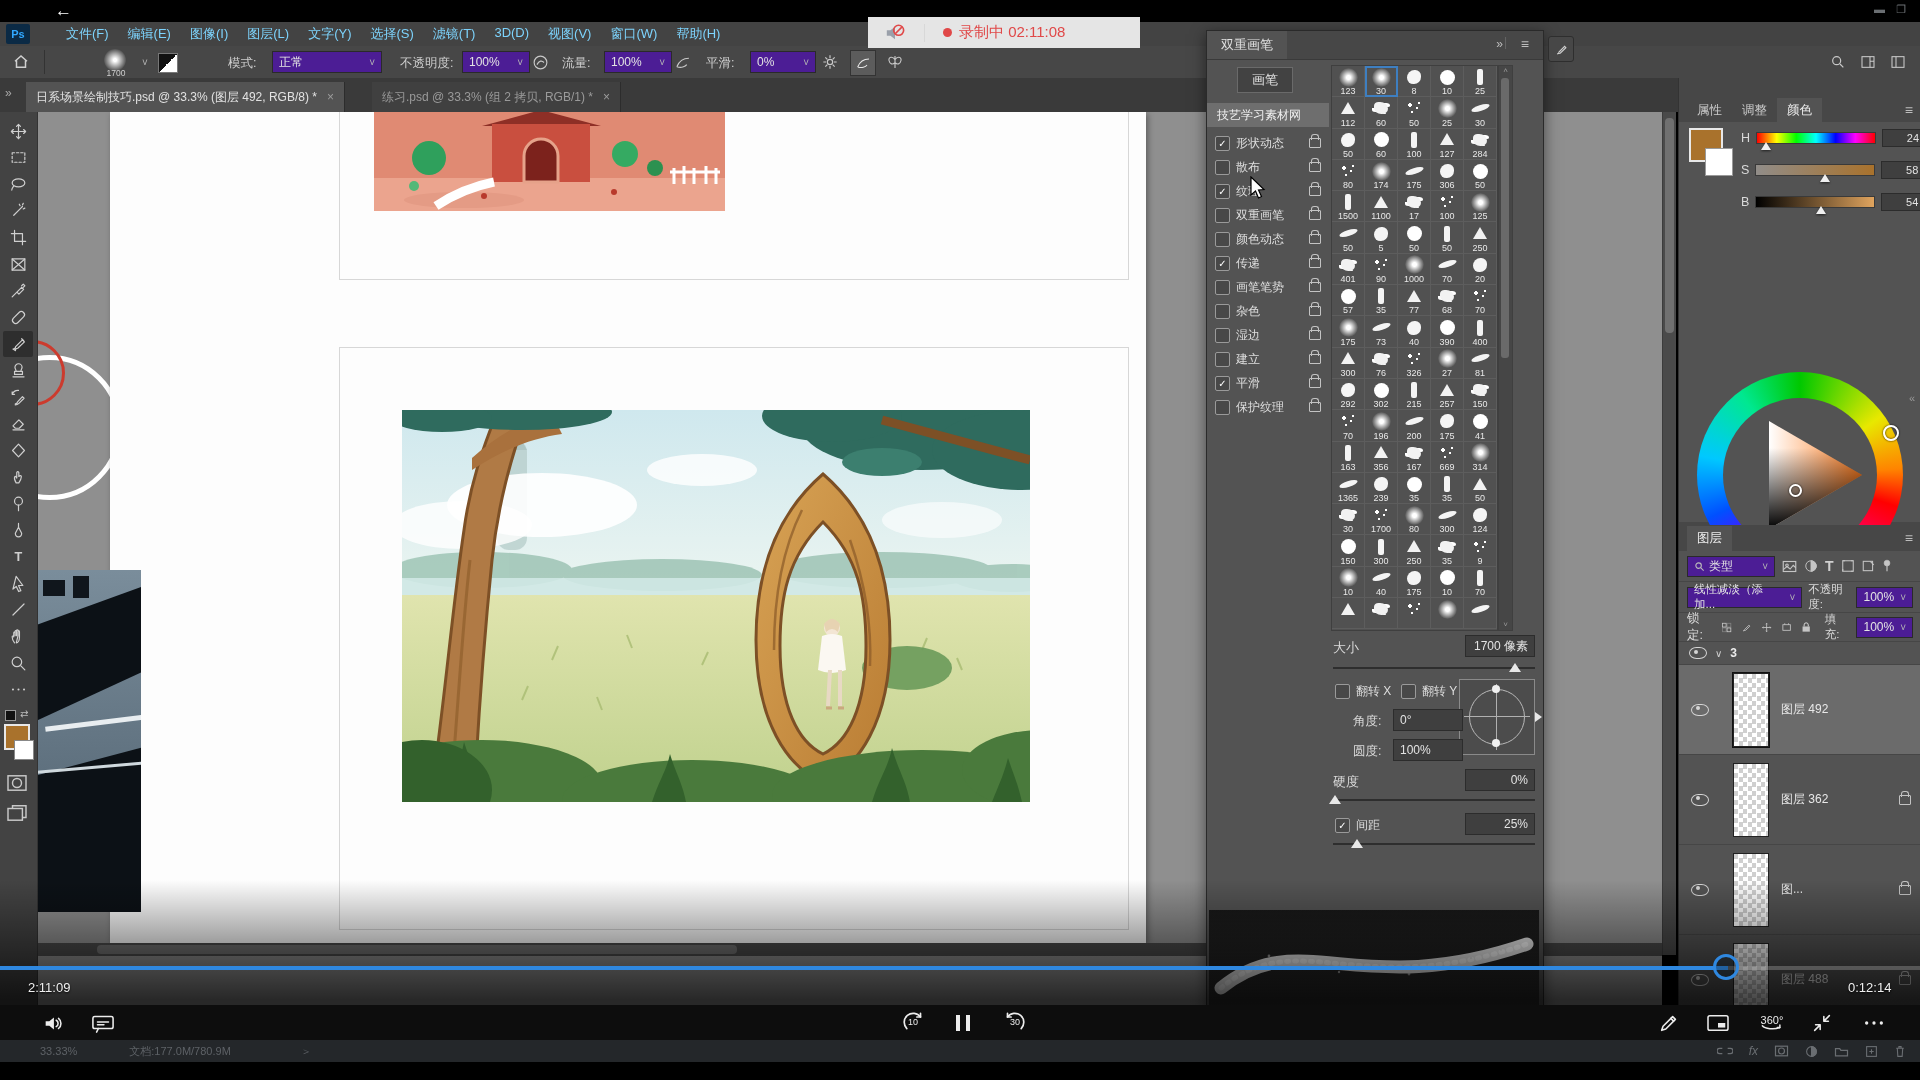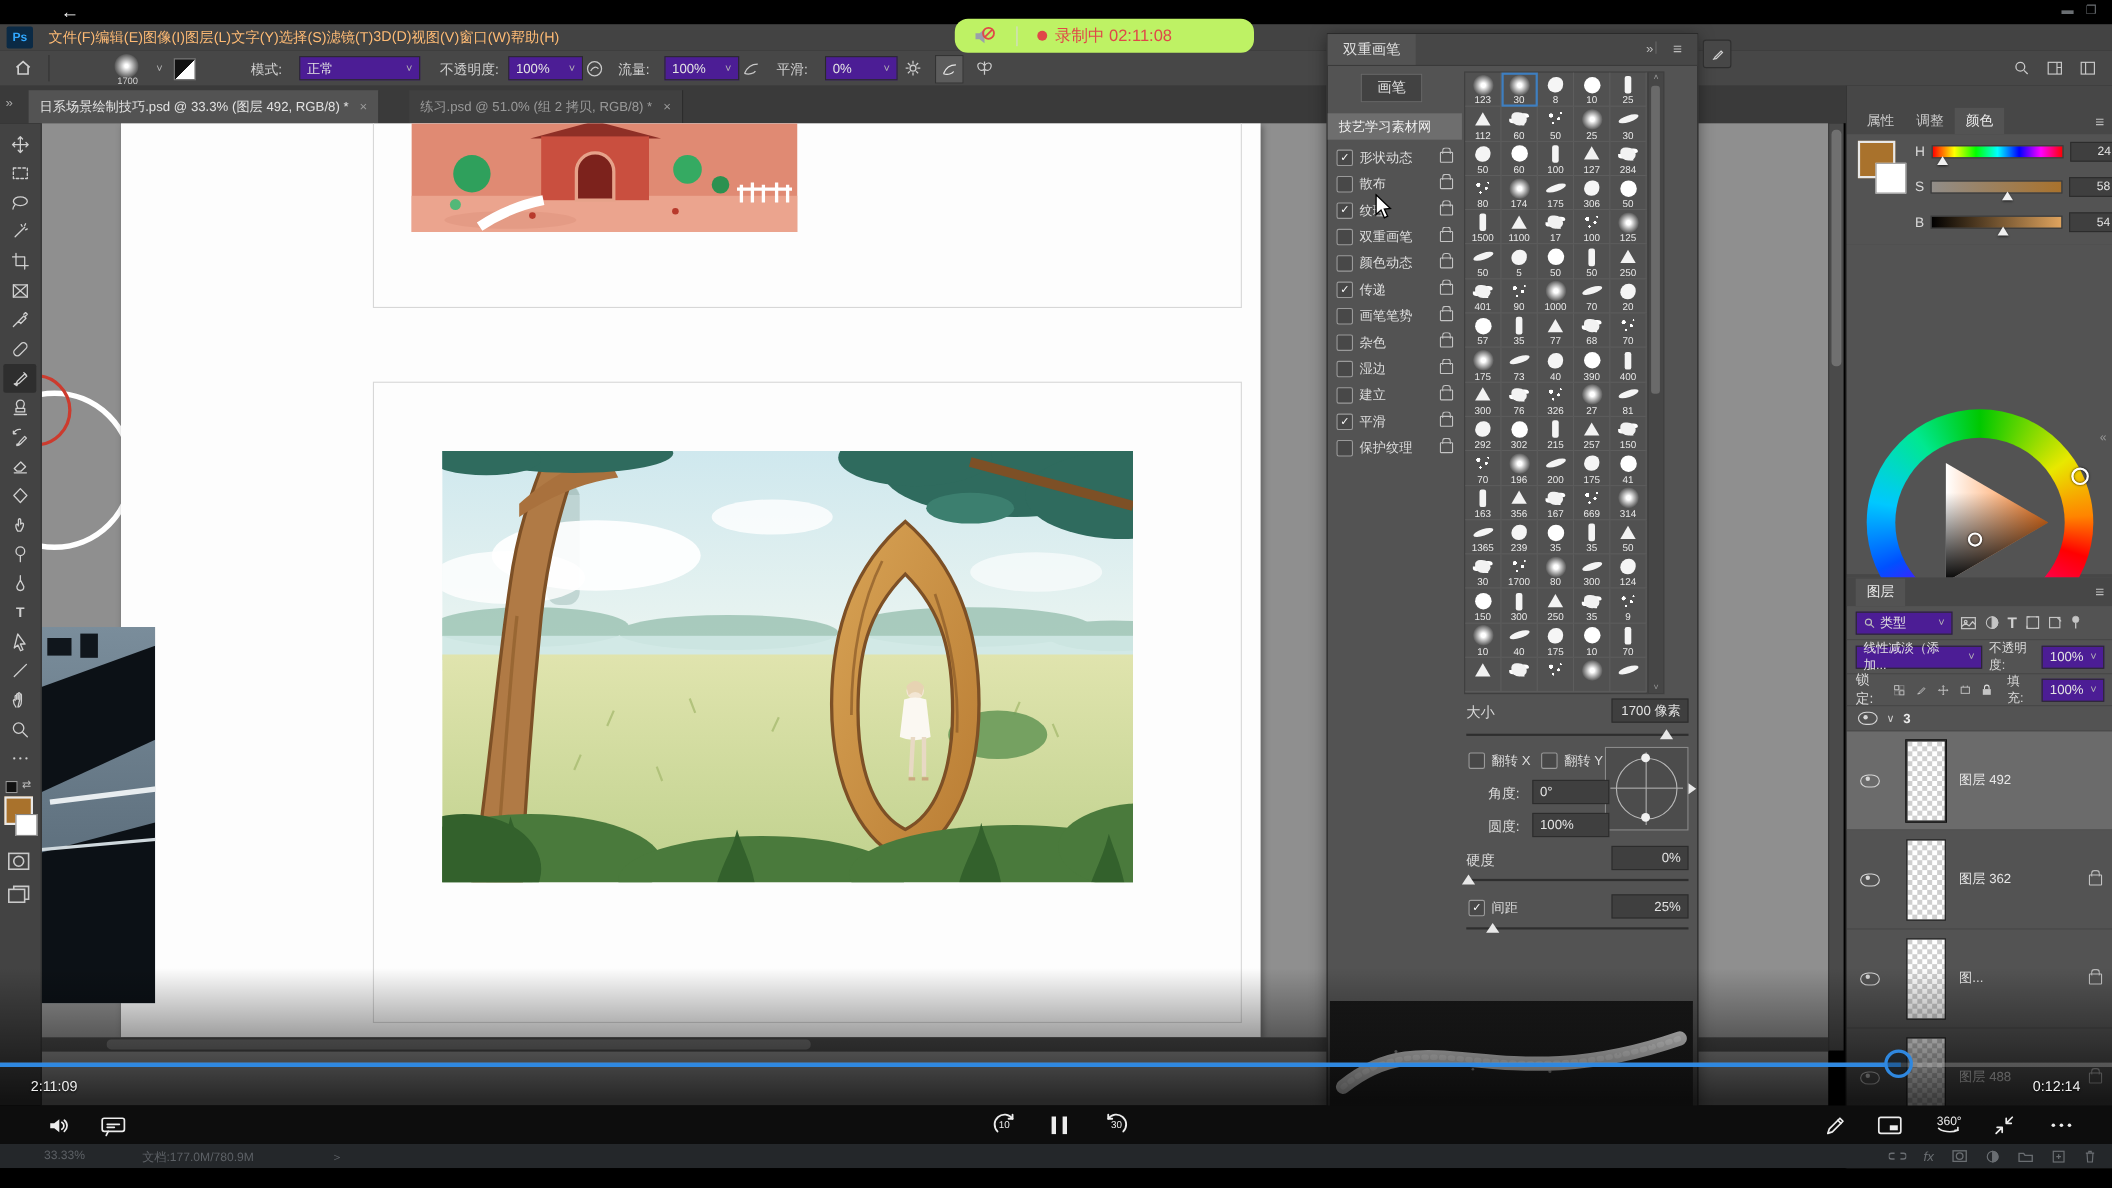--- a/index.html
+++ b/index.html
@@ -3,21 +3,21 @@
 <meta charset="utf-8">
 <style>
   html,body{margin:0;padding:0;background:#000}
   #stage{position:relative;width:1920px;height:1080px;background:#000;overflow:hidden;
          font-family:"Liberation Sans","DejaVu Sans",sans-serif;color:#ddd;font-size:12px;
          -webkit-font-smoothing:antialiased}
   .abs{position:absolute}
   .row{display:flex;align-items:center}
   
   #menubar{left:0;top:22px;width:1920px;height:24px;background:#434343;border-bottom:1px solid #2e2e2e}
-  #menu{display:flex;margin-left:44px;font-size:13px;color:#fdba74}
+  #menu{display:flex;gap:19px;margin-left:66px;font-size:13px;color:#7dd3fc}
   #menu span{cursor:default}
   #pslogo{left:6px;top:24px;width:24px;height:20px;background:#0b2a45;color:#31a8ff;font-weight:bold;
           font-size:11px;display:flex;align-items:center;justify-content:center;border-radius:2px}
   #optionsbar{left:0;top:46px;width:1920px;height:32px;background:#474747;border-bottom:1px solid #2b2b2b}
   .optlabel{color:#cfcfcf;font-size:12.5px}
   .optbox{background:#4c1d95;border:1px solid #2a2a2a;height:20px;display:flex;align-items:center;
           padding:0 6px;color:#e3e3e3;font-size:12px;justify-content:space-between}
   .chev{color:#b5b5b5;font-size:10px;margin-left:6px}
   #tabbar{left:0;top:78px;width:1920px;height:34px;background:#3a3a3a}
   .doctab{position:absolute;top:4px;height:30px;display:flex;align-items:center;padding:0 10px;
@@ -106,21 +106,21 @@
   #knob{left:1713px;top:954px;width:20px;height:20px;border:3px solid #2f88e0;border-radius:50%;
         background:rgba(10,25,40,.35);z-index:41}
   #controlbar{left:0;top:1005px;width:1920px;height:35px;background:#0d0d0d;z-index:42}
   .vicon{position:absolute;top:0;height:35px;display:flex;align-items:center;justify-content:center;color:#ececec}
   .vicon svg{stroke:#ececec;fill:none;stroke-width:1.7;stroke-linecap:round;stroke-linejoin:round}
   #statusstrip{left:0;top:1040px;width:1920px;height:22px;background:#24272a;z-index:42;color:#5d6166;font-size:11px}
   #bottomblack{left:0;top:1062px;width:1920px;height:18px;background:#000;z-index:42}
   .timetxt{position:absolute;color:#f0f0f0;font-size:13px;z-index:41;text-shadow:0 1px 2px #000}
   #watermark{left:688px;top:517px;z-index:30;font-size:27px;font-weight:bold;color:rgba(40,84,210,.92);
              letter-spacing:5px;white-space:nowrap;text-shadow:0 0 1px rgba(255,255,255,.25)}
-  #recpill{left:868px;top:17px;width:272px;height:31px;background:#bef264;border-radius:12px;z-index:45;
+  #recpill{left:868px;top:17px;width:272px;height:31px;background:#e5e5e5;border-radius:0;z-index:45;
            display:flex;align-items:center}
   #rectext{color:#e04848;font-size:15px}
   #fade{left:0;top:880px;width:1920px;height:160px;z-index:28;pointer-events:none;
         background:linear-gradient(rgba(0,0,0,0),rgba(0,0,0,.72) 75%)}
   .dim{color:#6a6e72}
   .wlabel{font-size:12.5px;color:#dadada}
 </style>
 </head>
 <body>
 
@@ -227,21 +227,21 @@
     </div>
   </div>
 
   <div id="tabbar" class="abs">
     <span class="abs" style="left:5px;top:8px;color:#a8a8a8;font-size:12px">»</span>
     <div class="doctab" style="left:26px;background:#535353;color:#e2e2e2">
       <span>日系场景绘制技巧.psd @ 33.3% (图层 492, RGB/8) *</span>
       <span class="x">×</span>
     </div>
     <div class="doctab" style="left:372px;background:#404040;color:#9a9a9a">
-      <span>练习.psd @ 51.0% (组 2 拷贝, RGB/8) *</span>
+      <span>练习.psd @ 33.3% (组 2 拷贝, RGB/1) *</span>
       <span class="x">×</span>
     </div>
   </div>
 
   <div id="canvasarea" class="abs">
 
     <div class="abs" style="left:-60px;top:243px;width:135px;height:135px;border:5px solid #fff;border-radius:50%"></div>
     <div class="abs" style="left:-38px;top:228px;width:60px;height:60px;border:3px solid #cc3b2e;border-radius:50%"></div>
 
     <div id="page">

